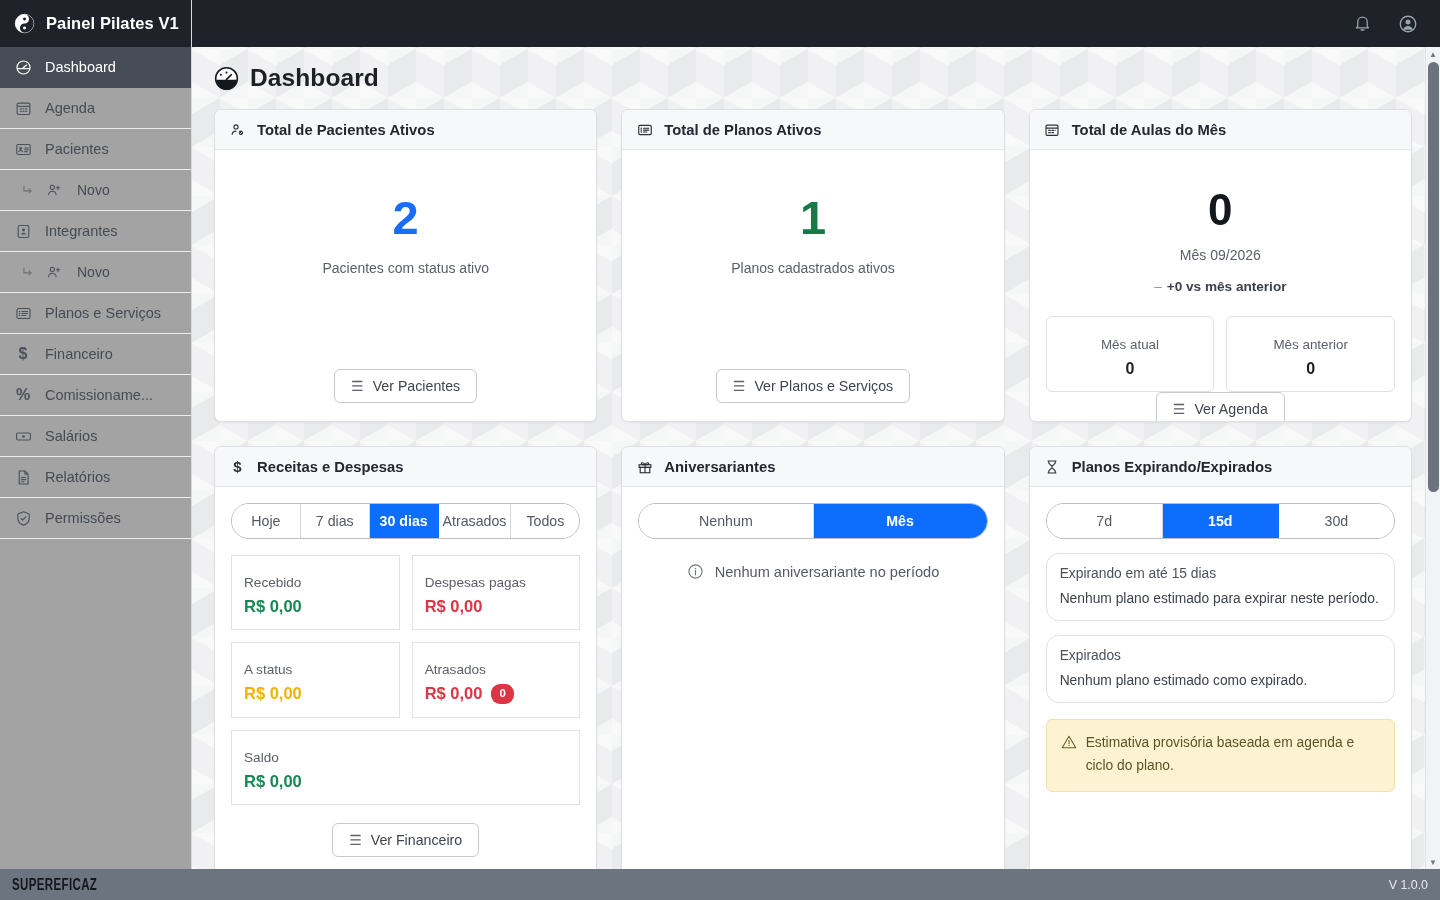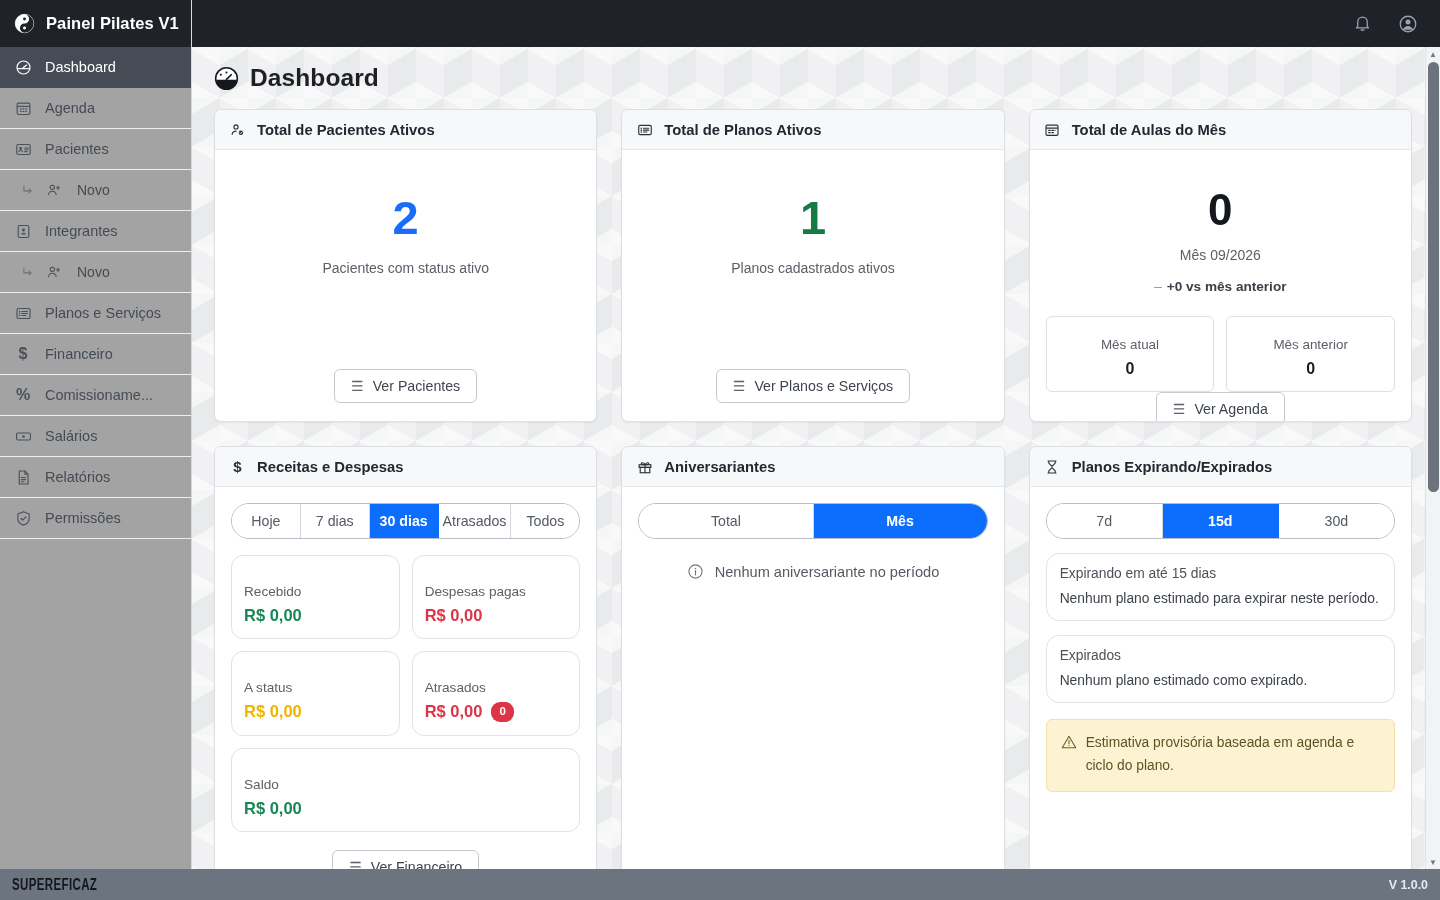--- a/index.html
+++ b/index.html
@@ -122,21 +122,21 @@
   .seg .seg-btn {
     flex: 1 1 0; text-align: center; padding: 9px 4px; font-size: 14.2px;
     color: #545a63; background: #fff; cursor: pointer; border-right: 1px solid #d3d7dd;
     white-space: nowrap; font-family: "Liberation Sans", sans-serif;
   }
   .seg .seg-btn:last-child { border-right: none; }
   .seg .seg-btn.on { background: #0d6efd; color: #ffffff; font-weight: 600; border-right-color: #0d6efd; }
 
   
   .fin-grid { display: grid; grid-template-columns: 1fr 1fr; gap: 12px; margin-top: 16px; }
-  .fin-box { border: 1px solid #dfe2e6; border-radius: 12px; padding: 28px 12px 13px; }
+  .fin-box { border: 1px solid #dfe2e6; border-radius: 0; padding: 19px 12px 13px; }
   .fin-box.full { grid-column: 1 / -1; }
   .fin-label { font-size: 13.6px; color: #5b6068; }
   .fin-val { font-size: 16.5px; font-weight: 700; margin-top: 7px; display: flex; align-items: center; gap: 9px; }
   .fin-val.green { color: #198754; }
   .fin-val.red { color: #dc3545; }
   .fin-val.amber { color: #f0b400; }
   .pill {
     background: #dc3545; color: #fff; font-size: 11.5px; font-weight: 700;
     border-radius: 9px; padding: 2px 8px; line-height: 1.35;
   }
@@ -184,21 +184,21 @@
   .footer {
     position: absolute; left: 0; right: 0; bottom: 0; height: 31px;
     background: #6c747f; display: flex; align-items: center;
     justify-content: space-between; padding: 0 12px; z-index: 7;
   }
   .footer-logo {
     font-family: "Liberation Sans Narrow", "Liberation Sans", sans-serif;
     font-size: 16px; font-weight: 700; color: #14171b;
     letter-spacing: .5px; transform: scaleX(.72); transform-origin: left center;
   }
-  .footer-ver { font-size: 12.4px; color: #e6e9ed; font-weight: bold; }
+  .footer-ver { font-size: 12.4px; color: #e6e9ed; }
 </style>
 </head>
 <body>
 
 <div class="app">
 
   <aside class="sidebar">
     <div class="brand">
       <span class="brand-logo">
         <svg viewBox="0 0 24 24" width="21" height="21">
@@ -527,21 +527,21 @@
                 <rect x="3.2" y="8.6" width="17.6" height="4"></rect>
                   <rect x="4.8" y="12.6" width="14.4" height="8"></rect>
                 <path d="M12 8.6v12"></path>
                 <path d="M12 8.4c-1.6-3.6-5.6-3.4-5.6-1.2 0 1.3 2 1.4 5.6 1.4zM12 8.4c1.6-3.6 5.6-3.4 5.6-1.2 0 1.3-2 1.4-5.6 1.4z" stroke-linejoin="round"></path>
               </svg>
             </span>
             <span>Aniversariantes</span>
           </header>
           <div class="card-body">
             <div class="seg">
-              <div class="seg-btn">Total</div>
+              <div class="seg-btn">Nenhum</div>
               <div class="seg-btn on">Mês</div>
             </div>
             <div class="empty-line">
               <span class="info-ic">
                 <svg viewBox="0 0 24 24" width="17" height="17" fill="none" stroke="currentColor" stroke-width="1.6">
                   <circle cx="12" cy="12" r="9.3"></circle>
                     <path d="M12 10.6v6.1" stroke-linecap="round"></path>
                   <circle cx="12" cy="7.6" r="1.05" fill="currentColor" stroke="none"></circle>
                 </svg>
               </span>

